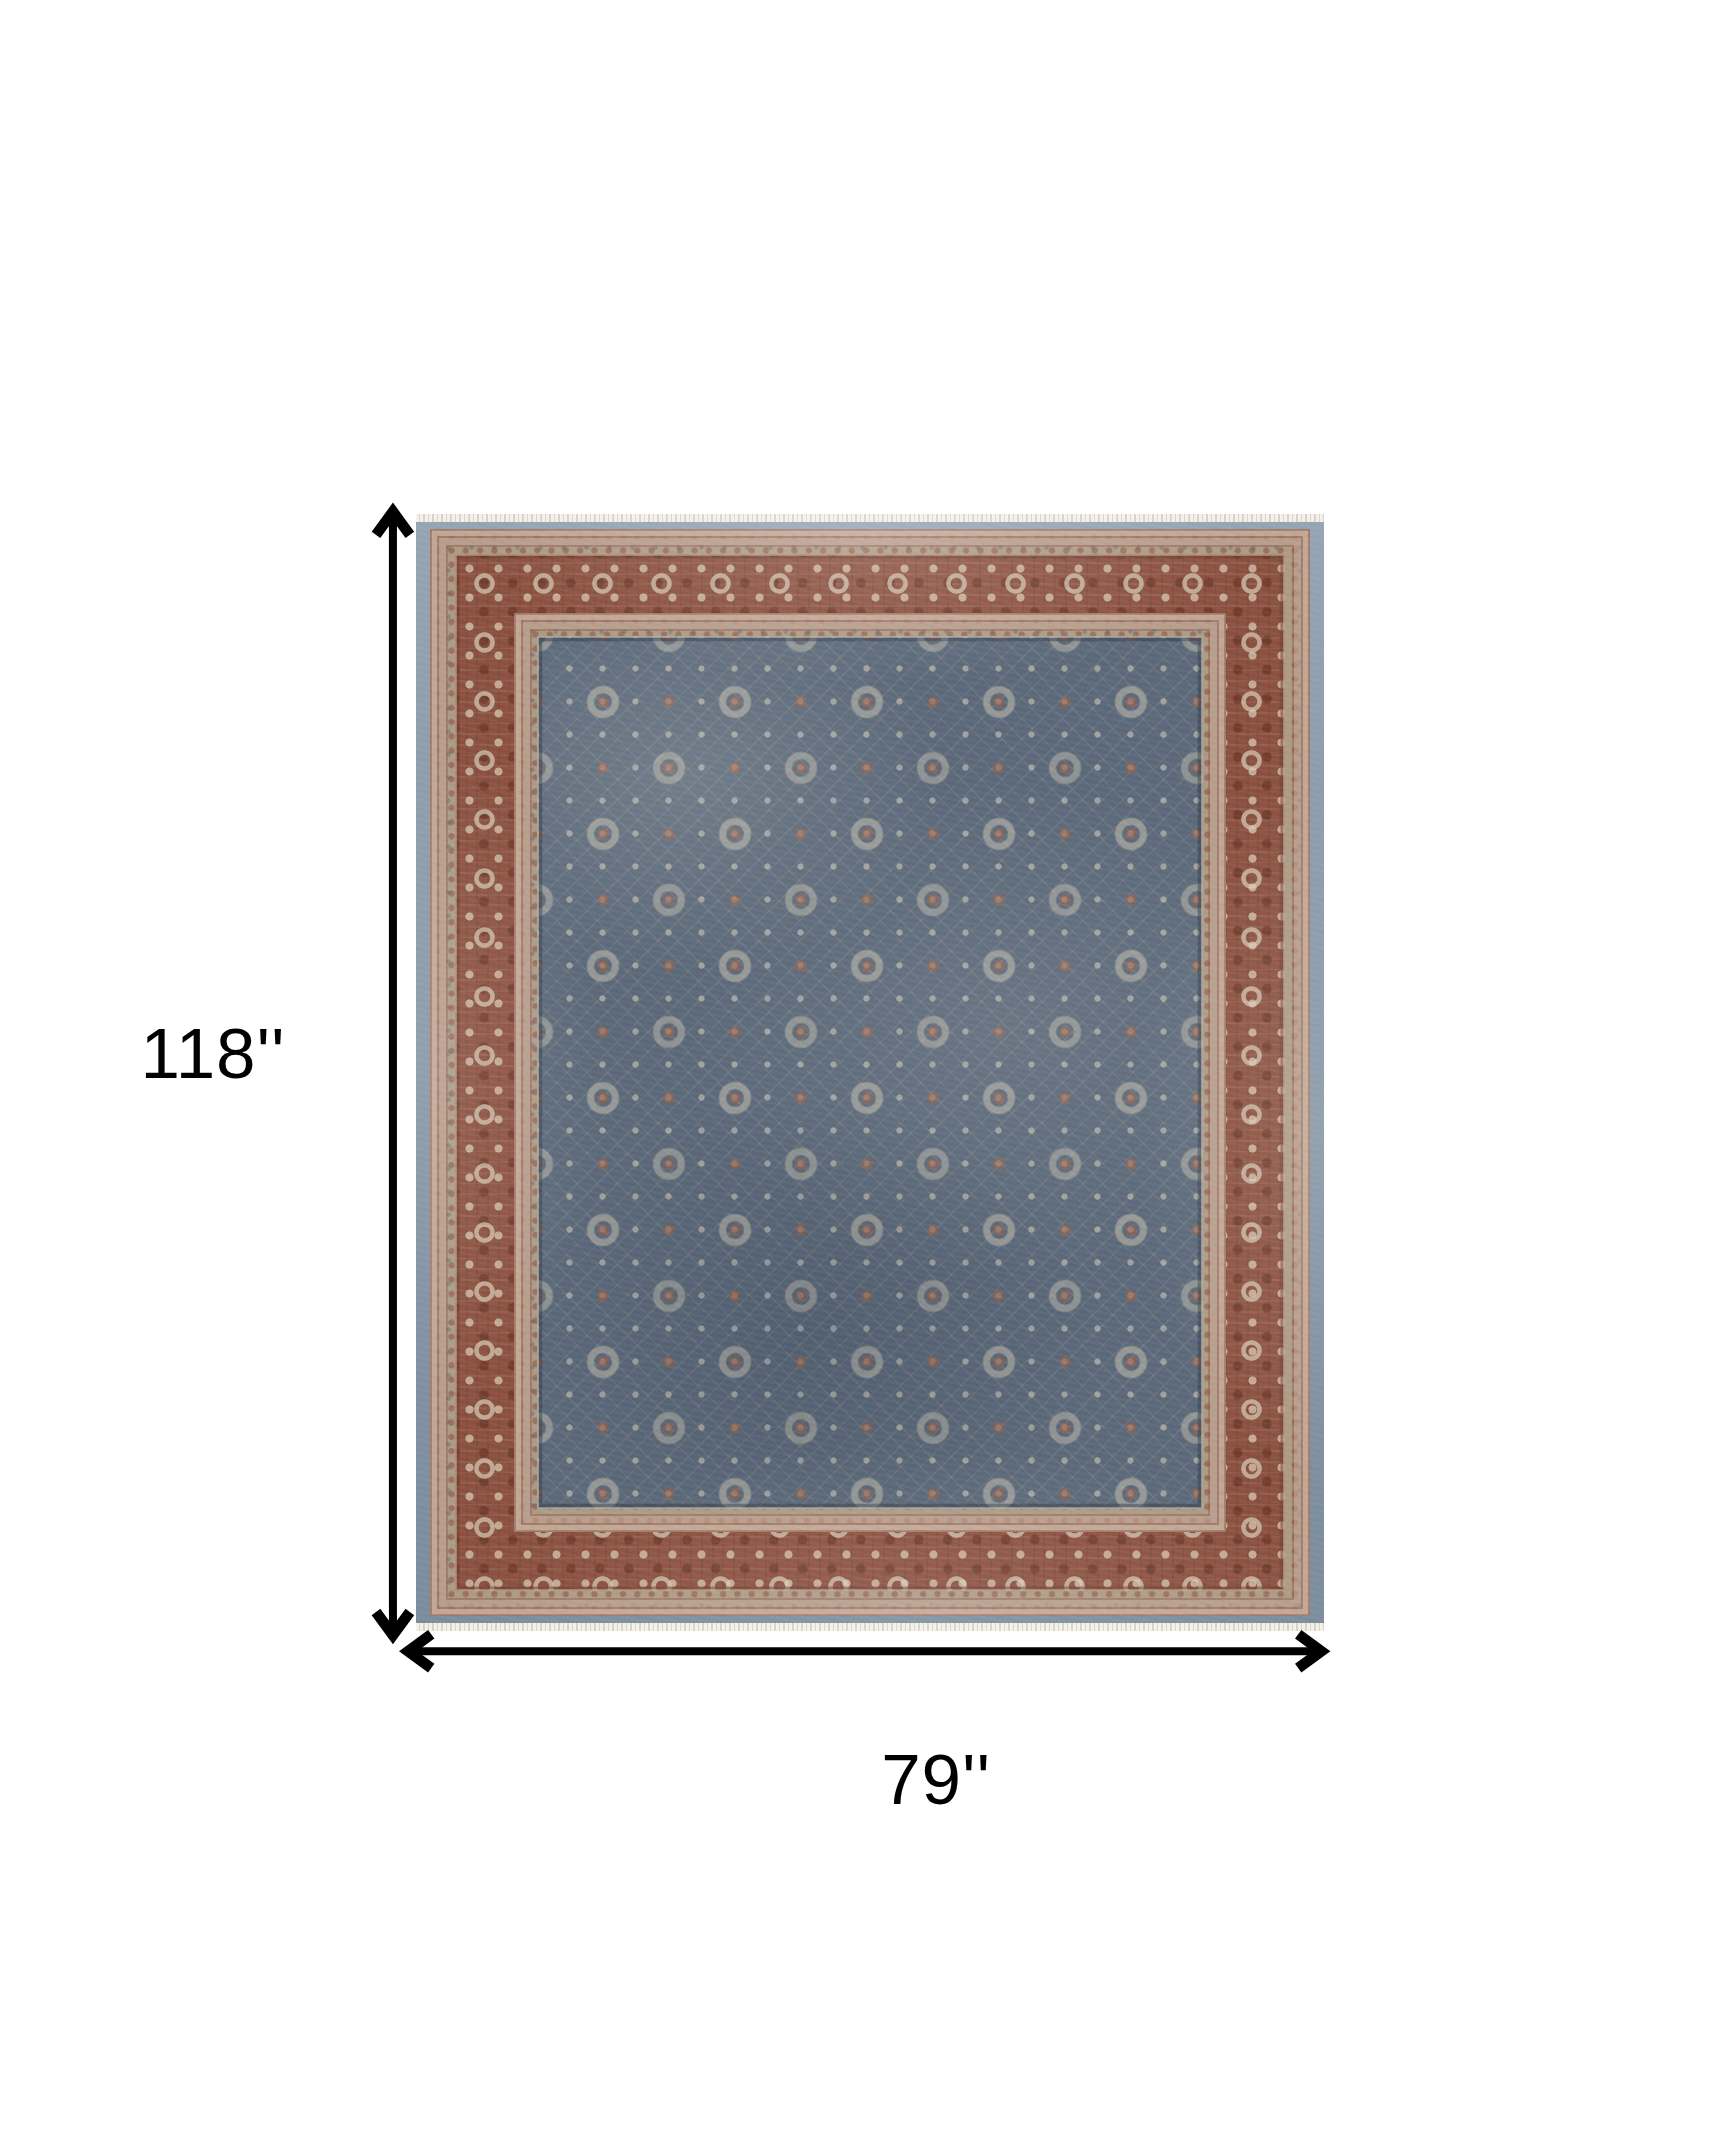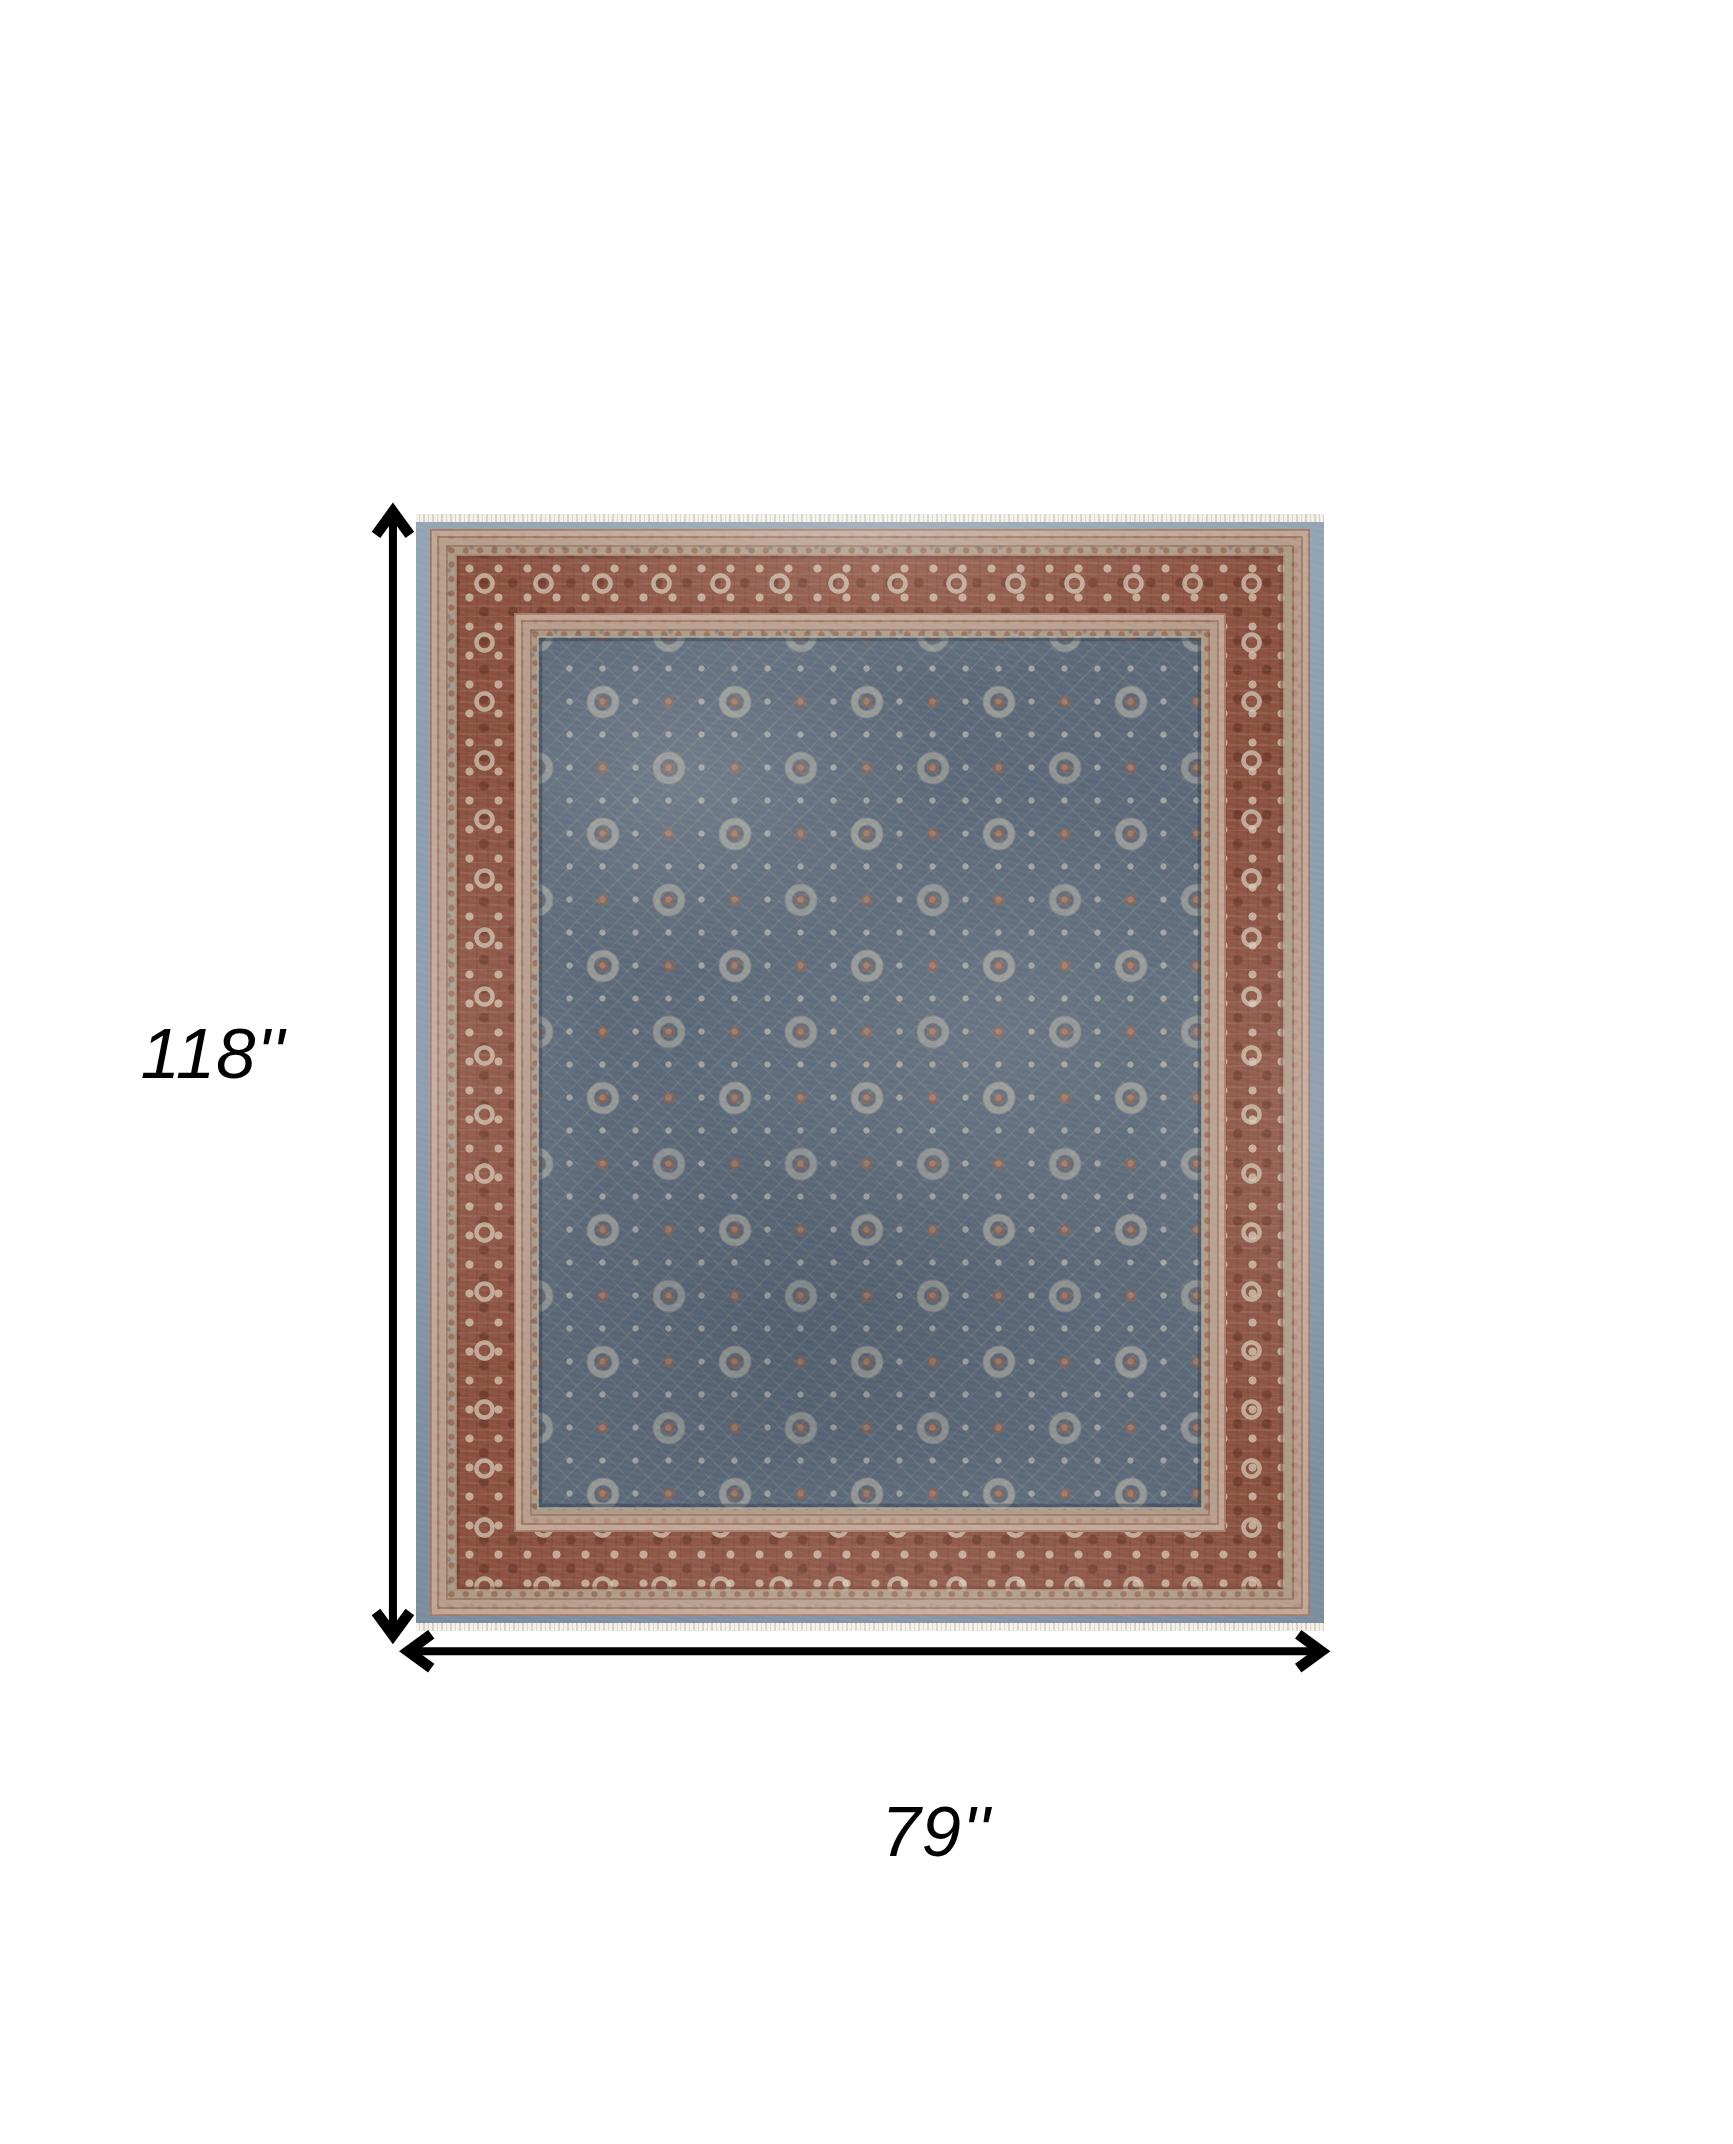--- a/index.html
+++ b/index.html
@@ -86,24 +86,23 @@
       repeating-linear-gradient(12deg, rgba(255,255,255,.03) 0 2.7px, rgba(255,255,255,0) 2.7px 6.2px);
   }
 
   
   .arrows-svg { position:absolute; left:0; top:0; }
   .dim-label {
     position:absolute; color:#000;
     font-size:71px; line-height:1; letter-spacing:0.9px;
     text-align:center; width:178px;
     white-space:nowrap;
-    font-style:italic;
   }
   .label-height { left:124px; top:1018px; }
-  .label-width  { left:847px; top:1796px; }
+  .label-width  { left:847px; top:1744px; }
 </style>
 </head>
 <body>
 
 <div class="canvas">
 
   <div class="rug">
     <div class="fringe"></div>
     <div class="rug-body">
       <div class="guard guard-outer">

